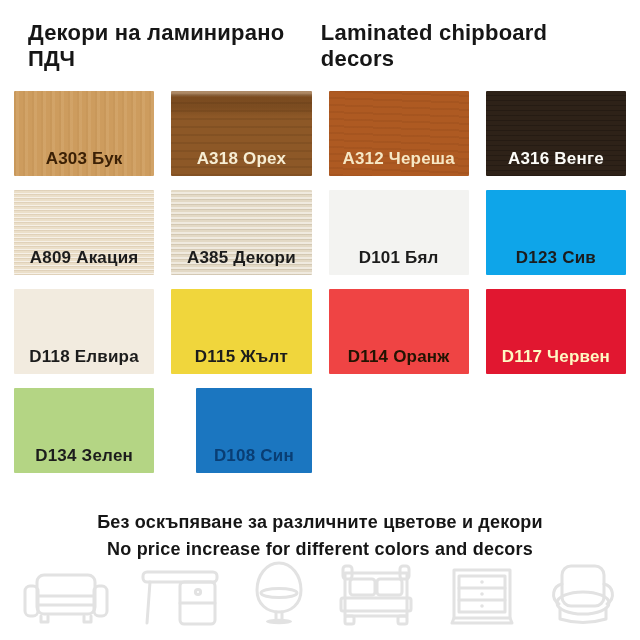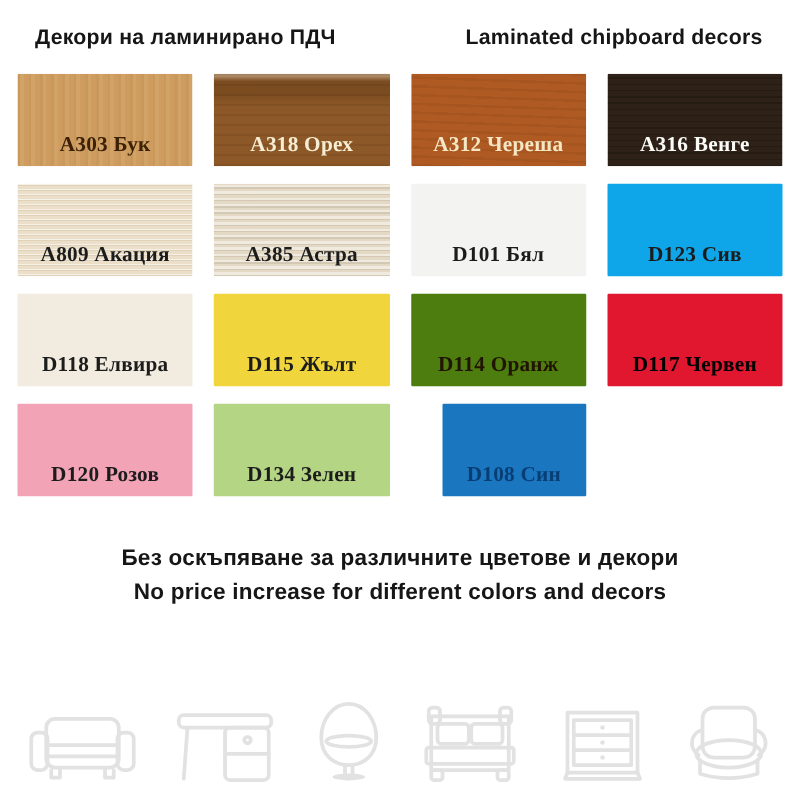--- a/index.html
+++ b/index.html
@@ -8,30 +8,30 @@
     font-family:"Liberation Sans","DejaVu Sans",sans-serif;
     -webkit-font-smoothing:antialiased;
   }
   .page{width:640px;height:640px;position:relative;}
 
   
   .header{
     display:flex;justify-content:space-between;align-items:baseline;
     padding:20px 30px 0 28px;
   }
-  .header .title{font-size:17px;font-weight:bold;color:#161616;letter-spacing:0.2px;}
+  .header .title{font-size:22px;font-weight:bold;color:#161616;letter-spacing:0.2px;}
 
   
   .grid{
     display:grid;grid-template-columns:repeat(4,1fr);
     column-gap:17px;row-gap:14px;
     padding:0 14px;margin-top:19px;
   }
   .swatch{
-    position:relative;height:74px;border-radius:1px;font-family:Liberation Serif, serif;
+    position:relative;height:85px;border-radius:1px;
   }
   .swatch-label{
     position:absolute;left:0;right:0;bottom:7px;
     text-align:center;font-size:17px;font-weight:bold;letter-spacing:0.2px;
     white-space:nowrap;
   }
 
   
   .tex-wood-beech{
     background-image:repeating-linear-gradient(90deg,
@@ -94,42 +94,39 @@
       <div class="swatch tex-wood-cherry" style="background-color: rgb(174, 90, 34);">
         <div class="swatch-label" style="color: rgb(246, 231, 196);">A312 Череша</div>
       </div>
       <div class="swatch tex-wood-wenge" style="background-color: rgb(46, 34, 24);">
         <div class="swatch-label" style="color: rgb(252, 252, 248);">A316 Венге</div>
       </div>
       <div class="swatch tex-wood-light" style="background-color: rgb(235, 223, 201);">
         <div class="swatch-label" style="color: rgb(28, 28, 28);">A809 Акация</div>
       </div>
       <div class="swatch tex-wood-light2" style="background-color: rgb(227, 217, 197);">
-        <div class="swatch-label" style="color: rgb(28, 28, 28);">A385 Астра</div>
+        <div class="swatch-label" style="color: rgb(28, 28, 28);">A385 Декори</div>
       </div>
       <div class="swatch tex-flat" style="background-color: rgb(243, 243, 241);">
         <div class="swatch-label" style="color: rgb(28, 28, 28);">D101 Бял</div>
       </div>
       <div class="swatch tex-flat" style="background-color: #0ea5e9;">
         <div class="swatch-label" style="color: rgb(28, 28, 28);">D123 Сив</div>
       </div>
       <div class="swatch tex-flat" style="background-color: rgb(242, 235, 223);">
         <div class="swatch-label" style="color: rgb(28, 28, 28);">D118 Елвира</div>
       </div>
       <div class="swatch tex-flat" style="background-color: rgb(240, 214, 60); padding-left: 10px;">
         <div class="swatch-label" style="color: rgb(28, 28, 28);">D115 Жълт</div>
       </div>
-      <div class="swatch tex-flat" style="background-color: #4d7c0f;">
+      <div class="swatch tex-flat" style="background-color: #ef4444;">
         <div class="swatch-label" style="color: rgb(34, 20, 2);">D114 Оранж</div>
       </div>
       <div class="swatch tex-flat" style="background-color: rgb(225, 23, 48);">
-        <div class="swatch-label" style="color: #000000;">D117 Червен</div>
-      </div>
-      <div class="swatch tex-flat" style="background-color: rgb(242, 163, 182);">
-        <div class="swatch-label" style="color: rgb(28, 28, 28);">D120 Розов</div>
+        <div class="swatch-label" style="color: #fef9c3;">D117 Червен</div>
       </div>
       <div class="swatch tex-flat" style="background-color: rgb(180, 213, 132);">
         <div class="swatch-label" style="color: rgb(28, 28, 28);">D134 Зелен</div>
       </div>
       <div class="swatch tex-flat" style="background-color: rgb(27, 118, 192); margin-left: 25px;">
         <div class="swatch-label" style="color: rgb(9, 62, 116);">D108 Син</div>
       </div>
     </div>
 
   <div class="notice">

